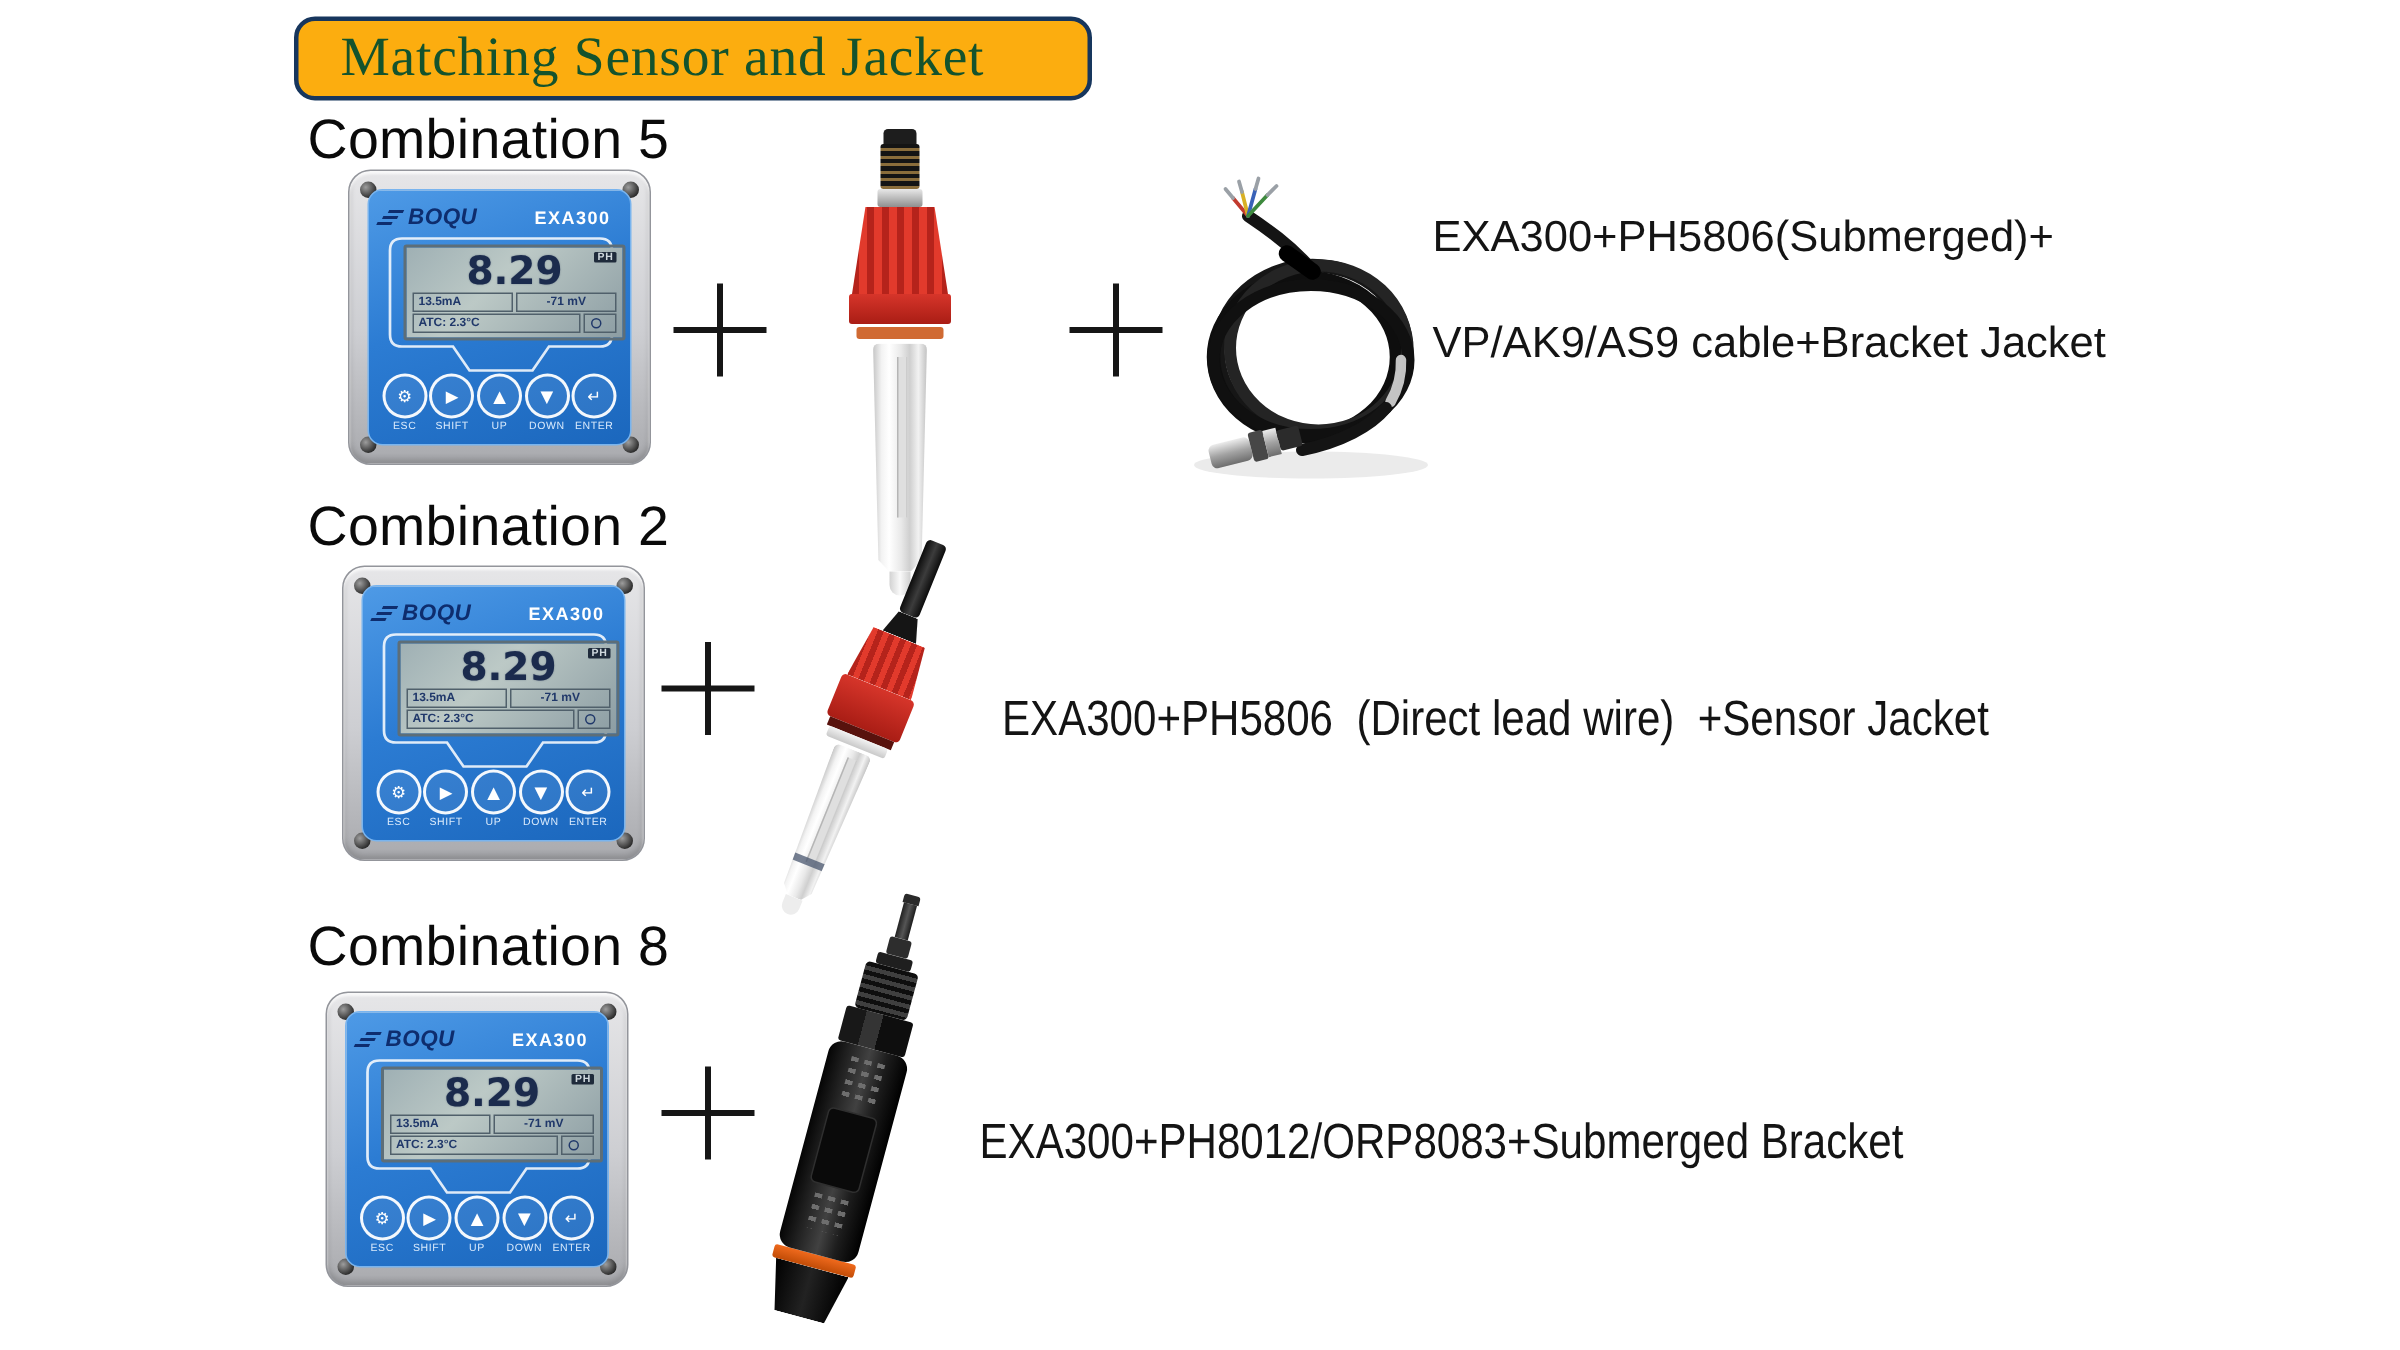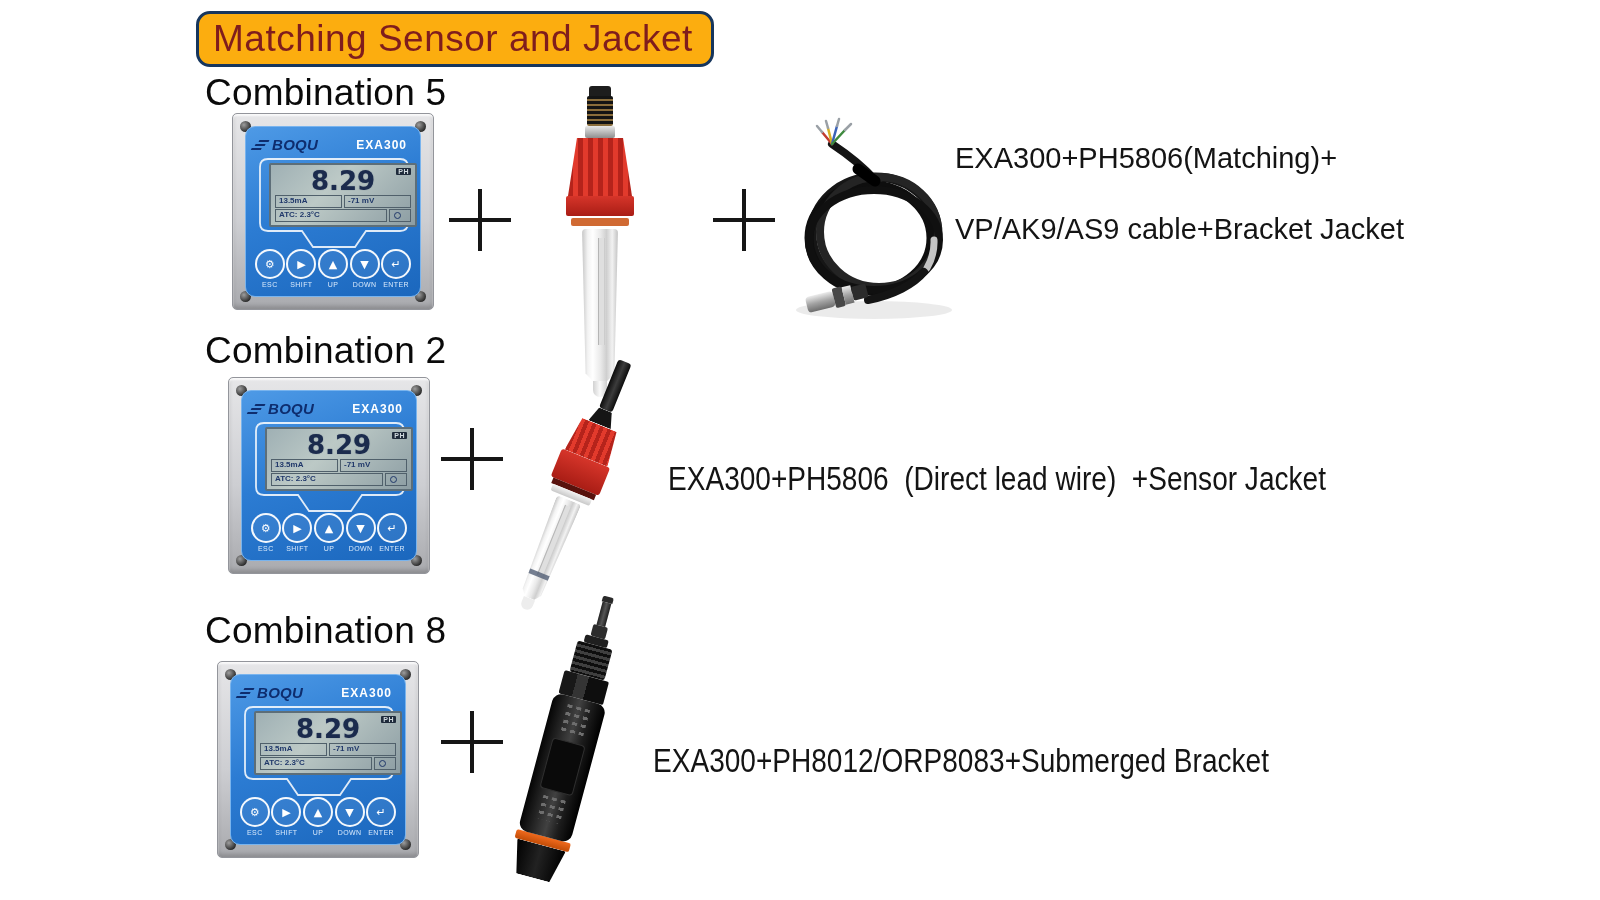--- a/index.html
+++ b/index.html
@@ -2,36 +2,36 @@
 <html><head>
 <meta charset="utf-8">
 <style>
   html,body{margin:0;padding:0;background:#fff;}
   .stage{position:relative;width:1600px;height:900px;background:#fff;overflow:hidden;
          font-family:"Liberation Sans",sans-serif;color:#111;}
 
   
   .badge{position:absolute;left:196px;top:11px;width:498px;height:50px;
          background:#FCAD0F;border:3px solid #17365D;border-radius:14px;
-         color:#7f1d1d;font-size:37px;line-height:50px;padding-left:14px;letter-spacing:.5px;}
+         color:#14532d;font-size:37px;line-height:50px;padding-left:28px;letter-spacing:.5px;font-family:Liberation Serif, serif;}
 
   
   .combo-title{position:absolute;font-size:37px;color:#0a0a0a;letter-spacing:.2px;}
 
   
   .desc{position:absolute;font-size:29px;color:#141414;white-space:pre;}
   .desc.narrow{font-size:33px;transform:scaleX(.85);transform-origin:0 50%;}
 
   
   .plus{position:absolute;width:62px;height:62px;}
   .plus::before{content:"";position:absolute;left:0;top:50%;margin-top:-2px;width:100%;height:4px;background:#161616;}
   .plus::after{content:"";position:absolute;top:0;left:50%;margin-left:-2px;width:4px;height:100%;background:#161616;}
 
   
-  .meter{position:absolute;width:200px;height:195px;border-radius:5px;border:1px solid #93959b;
+  .meter{position:absolute;width:200px;height:195px;border-radius:15px;border:1px solid #93959b;
          background:linear-gradient(180deg,#e6e6e8 0%,#cdced2 55%,#a9aaae 100%);
          box-shadow:inset 0 2px 2px rgba(255,255,255,.8), inset 0 -3px 4px rgba(0,0,0,.18);}
   .screw{position:absolute;width:11px;height:11px;border-radius:50%;
          background:radial-gradient(circle at 35% 35%,#9d9d9d,#2c2c2c 72%);}
   .screw.tl{left:7px;top:7px}.screw.tr{right:7px;top:7px}
   .screw.bl{left:7px;bottom:7px}.screw.br{right:7px;bottom:7px}
   .meter-face{position:absolute;left:12px;top:12px;right:12px;bottom:12px;border-radius:10px;
          background:linear-gradient(160deg,#4e9ae6 0%,#2c7cd3 45%,#1b67bd 100%);
          border:1px solid #79b4ee;}
   .meter-head{display:flex;justify-content:space-between;align-items:center;padding:9px 13px 0 13px;}
@@ -44,21 +44,21 @@
   .lcd{position:absolute;left:23px;top:36px;width:148px;height:64px;box-sizing:border-box;
        background:linear-gradient(135deg,#9fb0b4 0%,#bcc9c6 40%,#8c9da3 100%);
        border:2px solid #5d6e78;border-radius:2px;color:#16284a;overflow:hidden;}
   .ph-badge{position:absolute;top:3px;right:4px;font-size:7px;font-weight:bold;background:#1f2b3b;
        color:#cfd8dd;padding:0 2px;border-radius:1px;letter-spacing:.5px;}
   .ph-value{text-align:center;font-size:26px;font-weight:bold;line-height:1.0;margin-top:3px;
        color:#1b2b4d;font-family:"DejaVu Sans",sans-serif;text-shadow:0 0 1px rgba(27,43,77,.5);}
   .lcd-row{display:flex;gap:2px;margin:1px 4px 0 4px;}
   .lcd-cell{flex:1;border:1px solid #50606b;font-size:8px;font-weight:bold;color:#20386a;
        padding:0 3px;height:11px;line-height:10px;white-space:nowrap;overflow:hidden;}
-  .lcd-cell.right{text-align:left;}
+  .lcd-cell.right{text-align:center;}
   .lcd-cell.tiny{flex:0 0 14px;position:relative;}
   .lcd-cell.tiny::after{content:"";position:absolute;left:4px;top:2px;width:5px;height:5px;border:1px solid #20386a;border-radius:50%;}
   .btn-row{position:absolute;left:8px;right:8px;bottom:8px;display:flex;justify-content:space-between;}
   .btn{display:flex;flex-direction:column;align-items:center;gap:2px;width:32px;}
   .btn-circle{width:26px;height:26px;border:2px solid rgba(255,255,255,.95);border-radius:50%;
        display:grid;place-items:center;color:#fff;font-size:11px;background:rgba(255,255,255,.07);
        font-family:"DejaVu Sans",sans-serif;line-height:1;}
   .btn-label{font-size:7px;color:#d9eafc;letter-spacing:.4px;}
 
   
@@ -364,18 +364,18 @@
       <div class="slot-group bottom">
         <span class="slot-col"></span>
           <span class="slot-col"></span>
           <span class="slot-col"></span>
       </div>
     </div>
     <div class="s3-oring"></div>
     <div class="s3-cap"></div>
   </div>
 
-  <div class="desc" style="left:955px;top:142px">EXA300+PH5806(Matching)+</div>
+  <div class="desc" style="left:955px;top:142px">EXA300+PH5806(Submerged)+</div>
   <div class="desc" style="left:955px;top:213px">VP/AK9/AS9 cable+Bracket Jacket</div>
   <div class="desc narrow" style="left:668px;top:460px">EXA300+PH5806  (Direct lead wire)  +Sensor Jacket</div>
   <div class="desc narrow" style="left:653px;top:742px">EXA300+PH8012/ORP8083+Submerged Bracket</div>
 
 </div>
 
 </body></html>

